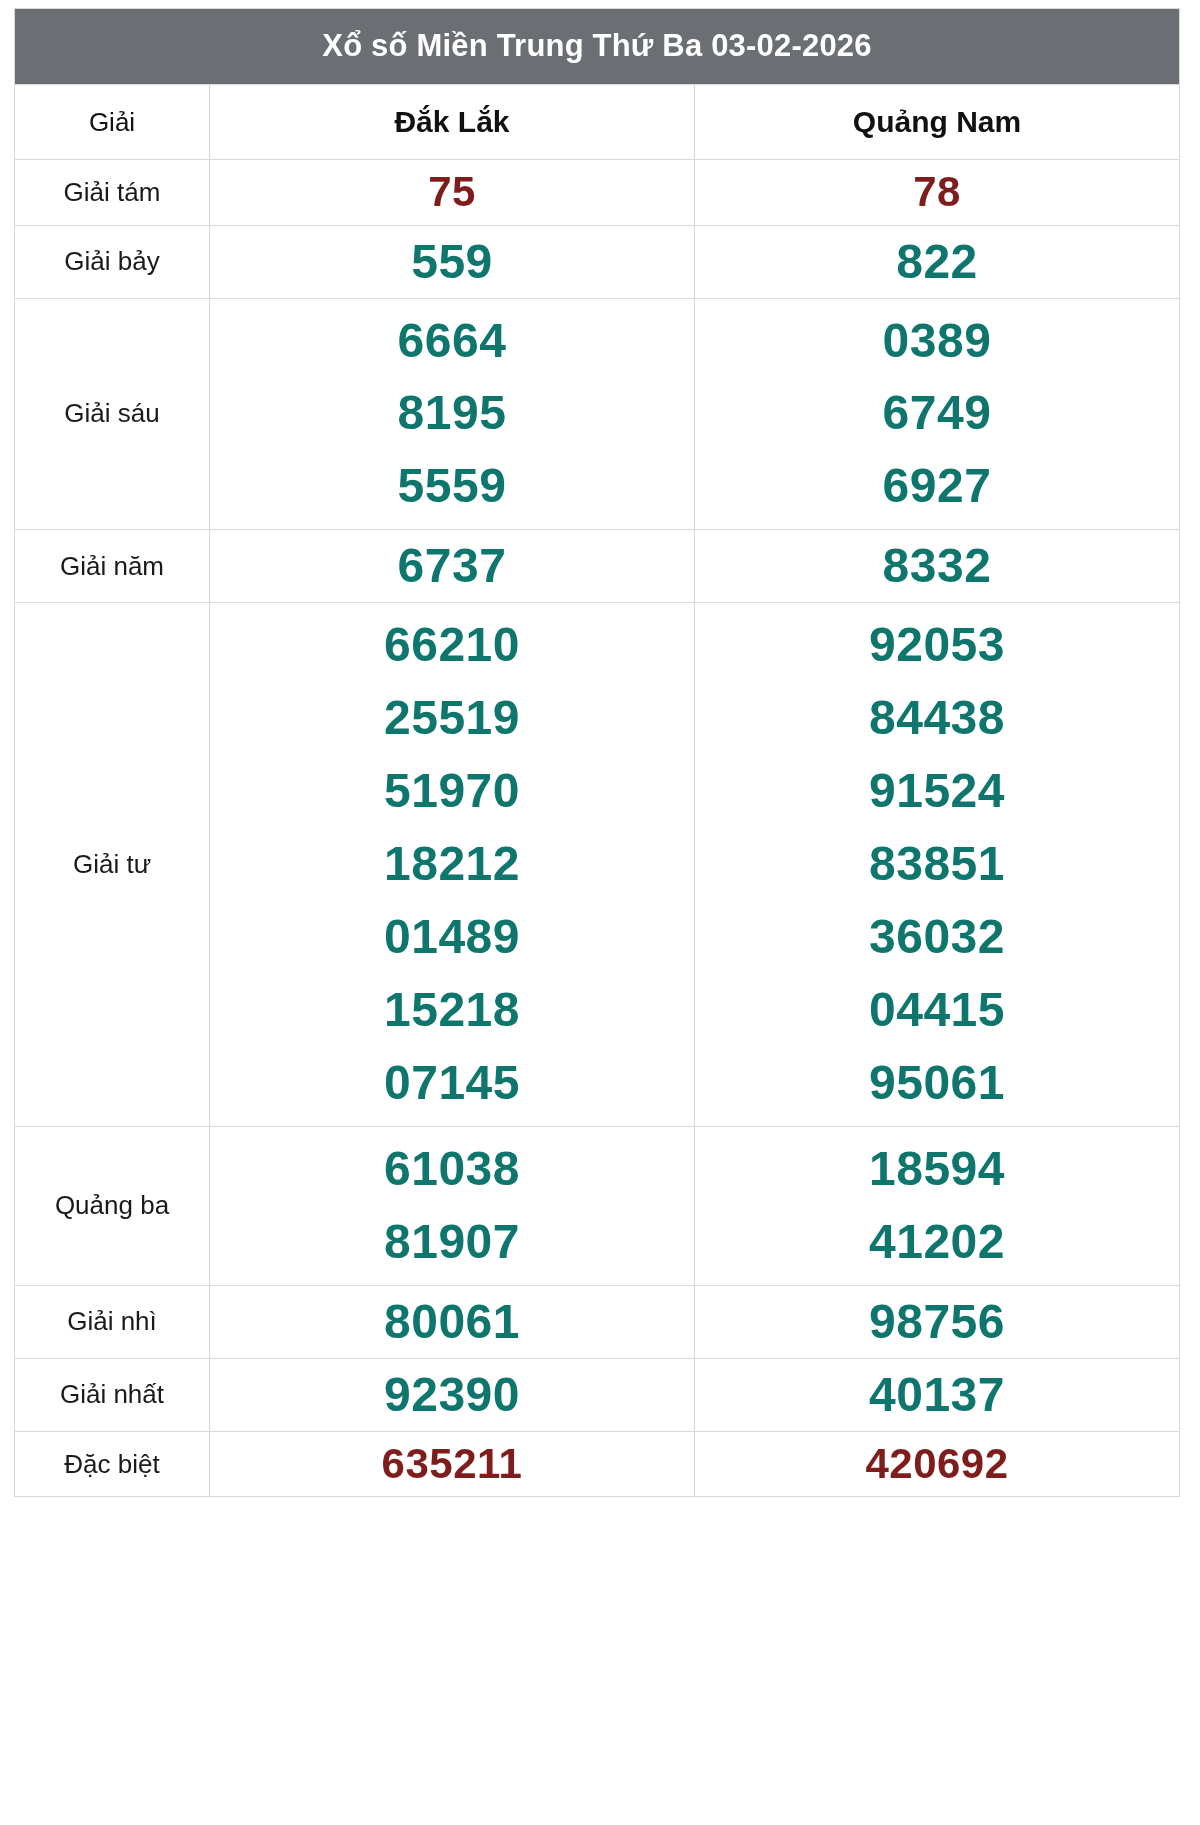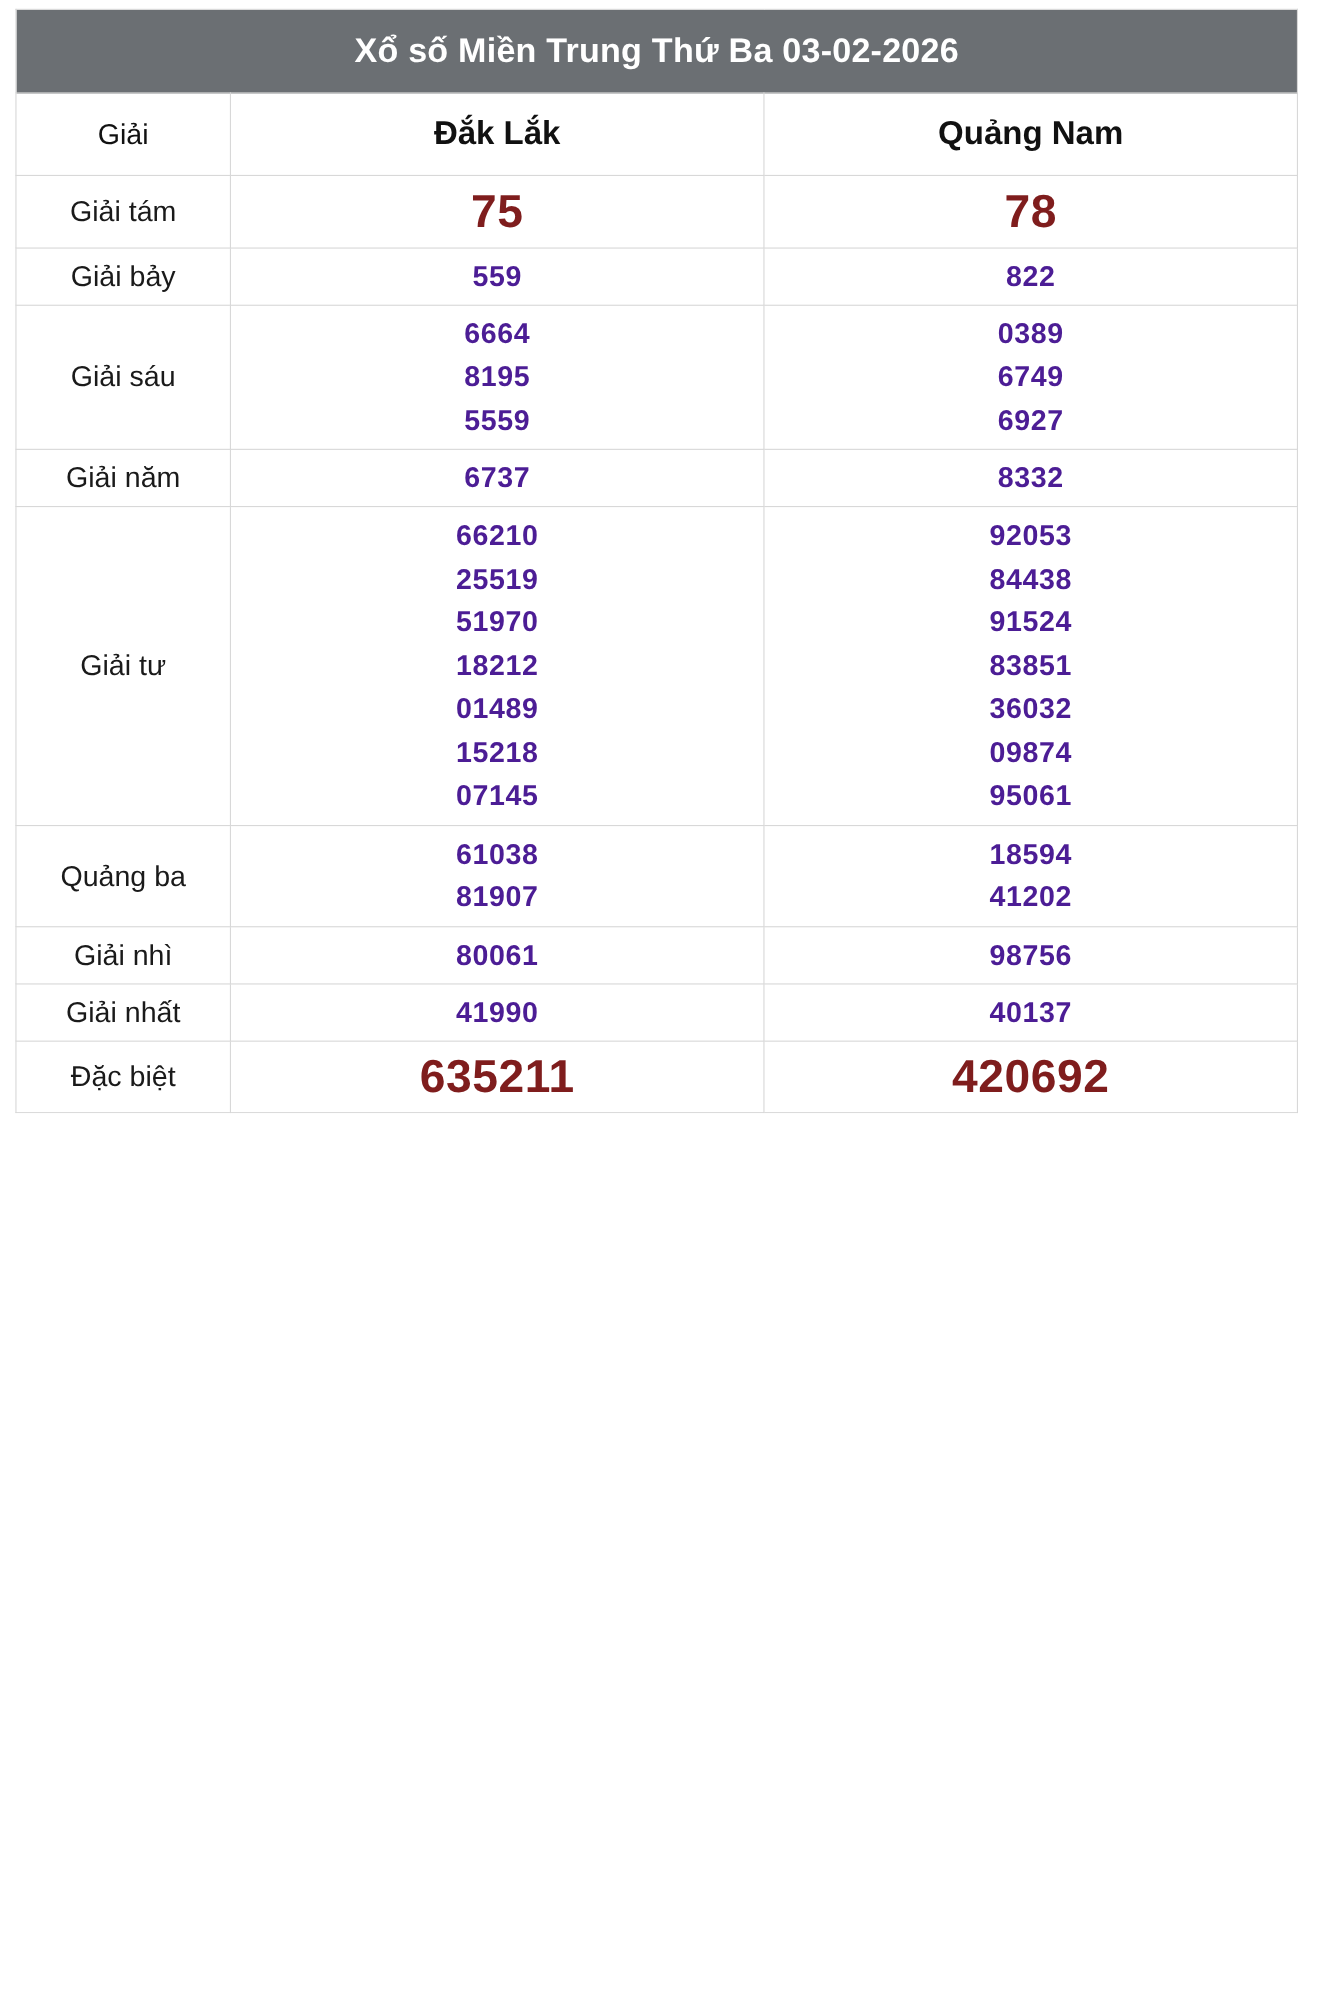--- a/index.html
+++ b/index.html
@@ -56,24 +56,24 @@
     font-size: 26px;
     font-weight: normal;
     color: #1a1a1a;
     padding: 10px 0;
   }
   .num-cell {
     text-align: center;
     padding: 6px 4px;
   }
   .num {
-    font-size: 26px;
+    font-size: 48px;
     font-weight: bold;
     line-height: 1.52;
-    color: #4c1d95;
+    color: #0f766e;
     letter-spacing: 0.5px;
   }
   .num.red {
     color: #7f1d1d;
   }
   .num.big {
     font-size: 42px;
   }
   .single-line .num {
     line-height: 1.25;
@@ -149,21 +149,21 @@
             <div class="num ">01489</div>
             <div class="num ">15218</div>
             <div class="num ">07145</div>
           </td>
           <td class="num-cell">
             <div class="num ">92053</div>
             <div class="num ">84438</div>
             <div class="num ">91524</div>
             <div class="num ">83851</div>
             <div class="num ">36032</div>
-            <div class="num ">09874</div>
+            <div class="num ">04415</div>
             <div class="num ">95061</div>
           </td>
         </tr>
         <tr>
           <td class="row-label">Quảng ba</td>
           <td class="num-cell">
             <div class="num ">61038</div>
             <div class="num ">81907</div>
           </td>
           <td class="num-cell">
@@ -176,21 +176,21 @@
           <td class="num-cell single-line">
             <div class="num ">80061</div>
           </td>
           <td class="num-cell single-line">
             <div class="num ">98756</div>
           </td>
         </tr>
         <tr>
           <td class="row-label">Giải nhất</td>
           <td class="num-cell single-line">
-            <div class="num ">41990</div>
+            <div class="num ">92390</div>
           </td>
           <td class="num-cell single-line">
             <div class="num ">40137</div>
           </td>
         </tr>
         <tr>
           <td class="row-label">Đặc biệt</td>
           <td class="num-cell single-line">
             <div class="num red big">635211</div>
           </td>

